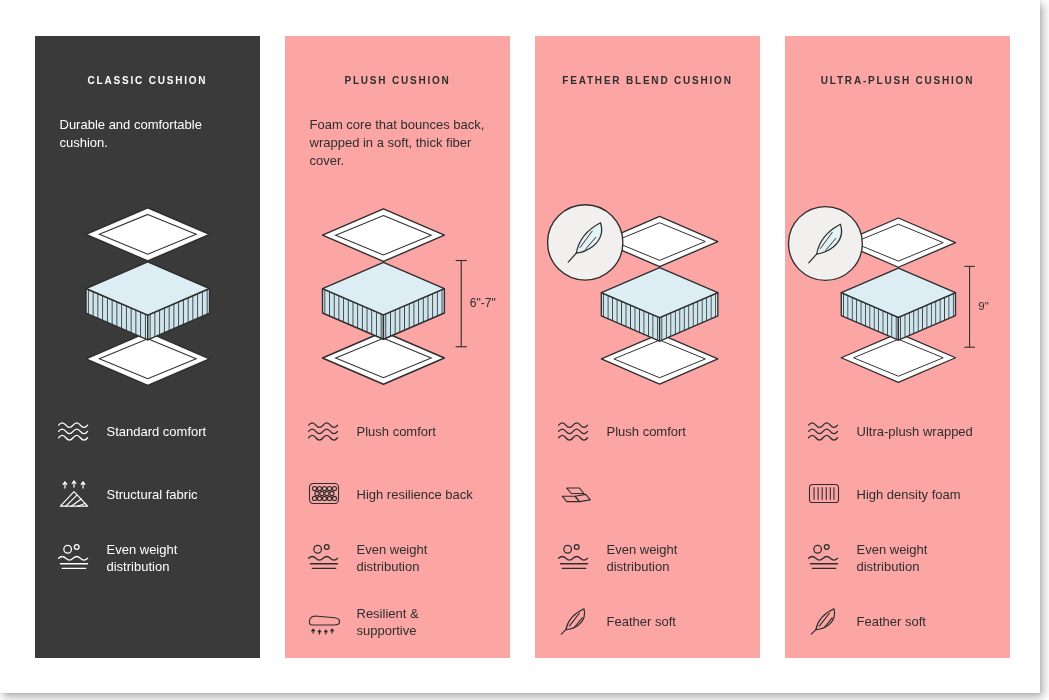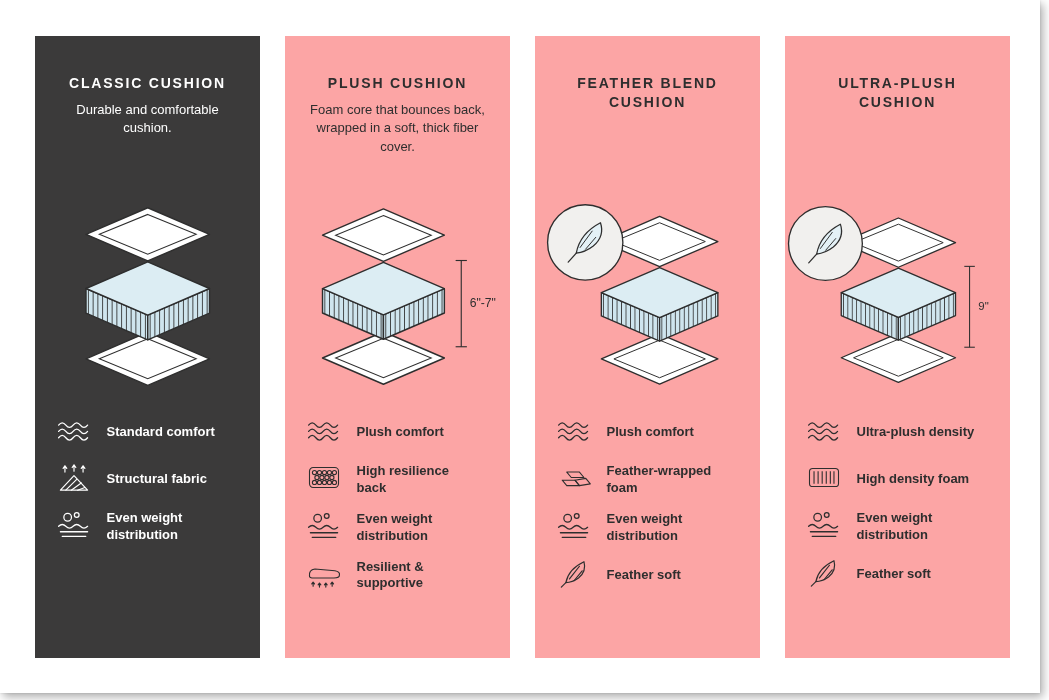--- a/index.html
+++ b/index.html
@@ -13,31 +13,31 @@
     display:flex;gap:25px;padding:36px 0 35px 35px;
   }
   .column{
     width:225px;flex:0 0 225px;display:flex;flex-direction:column;align-items:center;
     padding-top:38px;box-sizing:border-box;
   }
   .column.light{background:#fca5a5;}
   .column.dark{background:#3b3a3a;color:#ffffff;}
   .header-block{height:112px;display:flex;flex-direction:column;align-items:center;}
   .col-title{
-    margin:0;font-size:14px;font-weight:700;letter-spacing:1.8px;
+    margin:0;font-size:10px;font-weight:700;letter-spacing:1.8px;
     text-align:center;max-width:182px;line-height:1.35;
   }
   .col-desc{
-    margin:8px 0 0;font-size:13px;line-height:1.42;text-align:center;max-width:176px;
+    margin:28px 0 0;font-size:13px;line-height:1.42;max-width:176px;
   }
   .illustration{
     height:224px;width:100%;display:flex;align-items:center;justify-content:center;
   }
   .cushion-svg{height:190px;width:auto;display:block;}
-  .features{display:flex;flex-direction:column;gap:14px;width:188px;margin:6px auto 0;font-weight:bold;}
+  .features{display:flex;flex-direction:column;gap:30px;width:188px;margin:6px auto 0;}
   .feature{display:flex;align-items:center;gap:13px;}
   .fi{width:40px;height:29px;flex:0 0 auto;}
   .flabel{font-size:13px;line-height:1.3;max-width:122px;}
   .measure-text{font-size:13px;fill:#2e2e2e;}
 </style>
 </head>
 <body>
 
 <svg style="position:absolute;width:0;height:0;overflow:hidden" aria-hidden="true">
   <defs>
@@ -241,21 +241,20 @@
       <div class="feature">
         <span class="ficon"><svg class="fi" viewBox="0 0 44 32">
               <use href="#i-waves"></use>
             </svg></span>
         <span class="flabel">Plush comfort</span>
       </div>
       <div class="feature">
         <span class="ficon"><svg class="fi" viewBox="0 0 44 32">
               <use href="#i-bricks"></use>
             </svg></span>
-        <span class="flabel">Feather-wrapped foam</span>
       </div>
       <div class="feature">
         <span class="ficon"><svg class="fi" viewBox="0 0 44 32">
               <use href="#i-weight"></use>
             </svg></span>
         <span class="flabel">Even weight distribution</span>
       </div>
       <div class="feature">
         <span class="ficon"><svg class="fi" viewBox="0 0 44 32">
               <use href="#i-feather"></use>
@@ -281,21 +280,21 @@
           <line x1="204" y1="162" x2="216" y2="162"></line>
         </g>
         <text class="measure-text" x="220" y="120">9"</text>
       </svg>
     </div>
     <div class="features">
       <div class="feature">
         <span class="ficon"><svg class="fi" viewBox="0 0 44 32">
               <use href="#i-waves"></use>
             </svg></span>
-        <span class="flabel">Ultra-plush density</span>
+        <span class="flabel">Ultra-plush wrapped</span>
       </div>
       <div class="feature">
         <span class="ficon"><svg class="fi" viewBox="0 0 44 32">
               <use href="#i-density"></use>
             </svg></span>
         <span class="flabel">High density foam</span>
       </div>
       <div class="feature">
         <span class="ficon"><svg class="fi" viewBox="0 0 44 32">
               <use href="#i-weight"></use>

